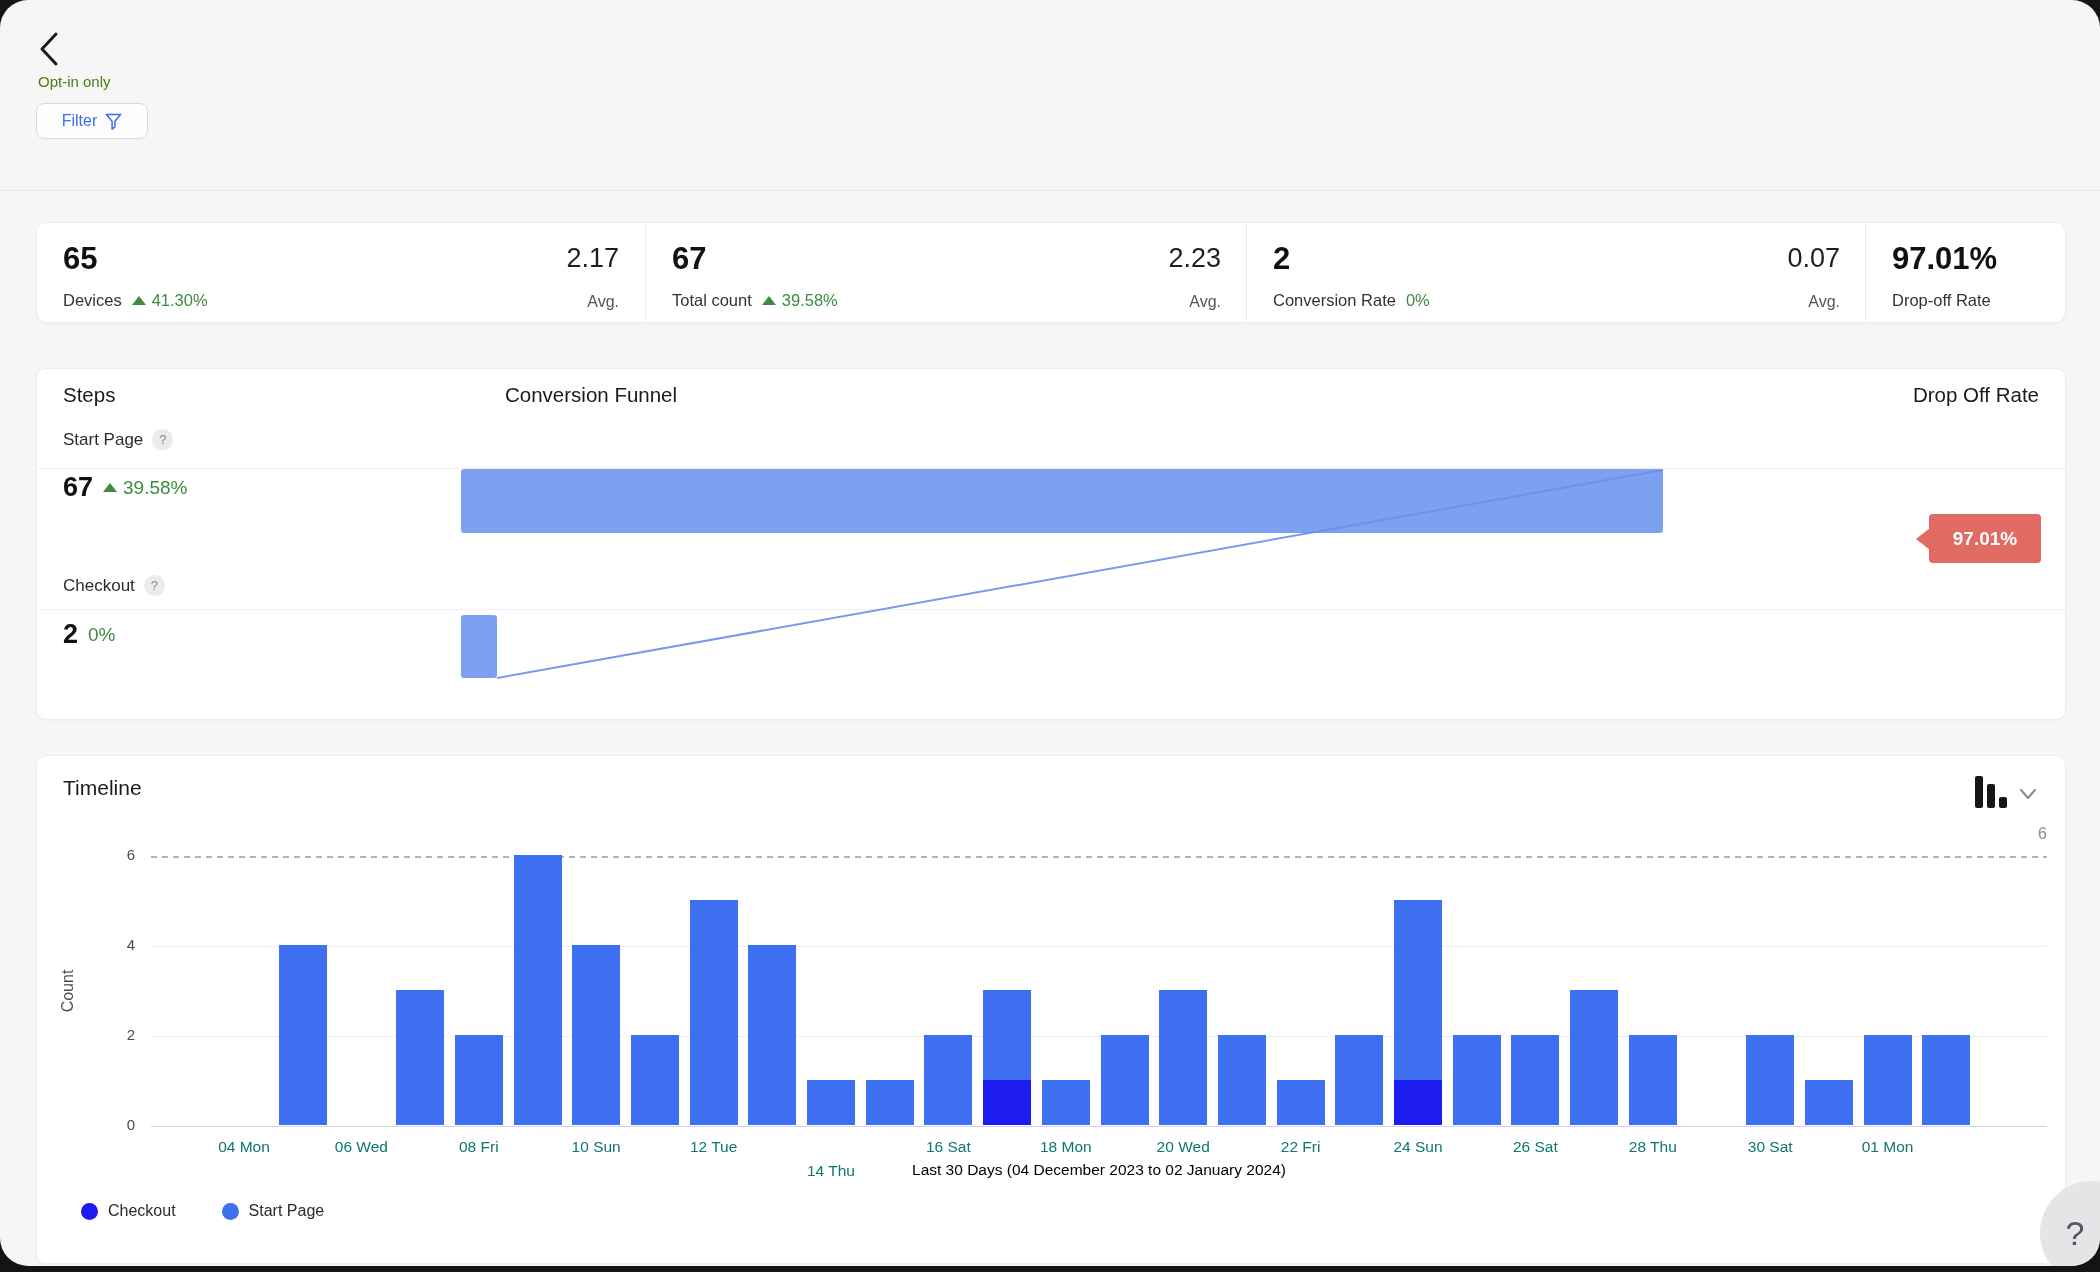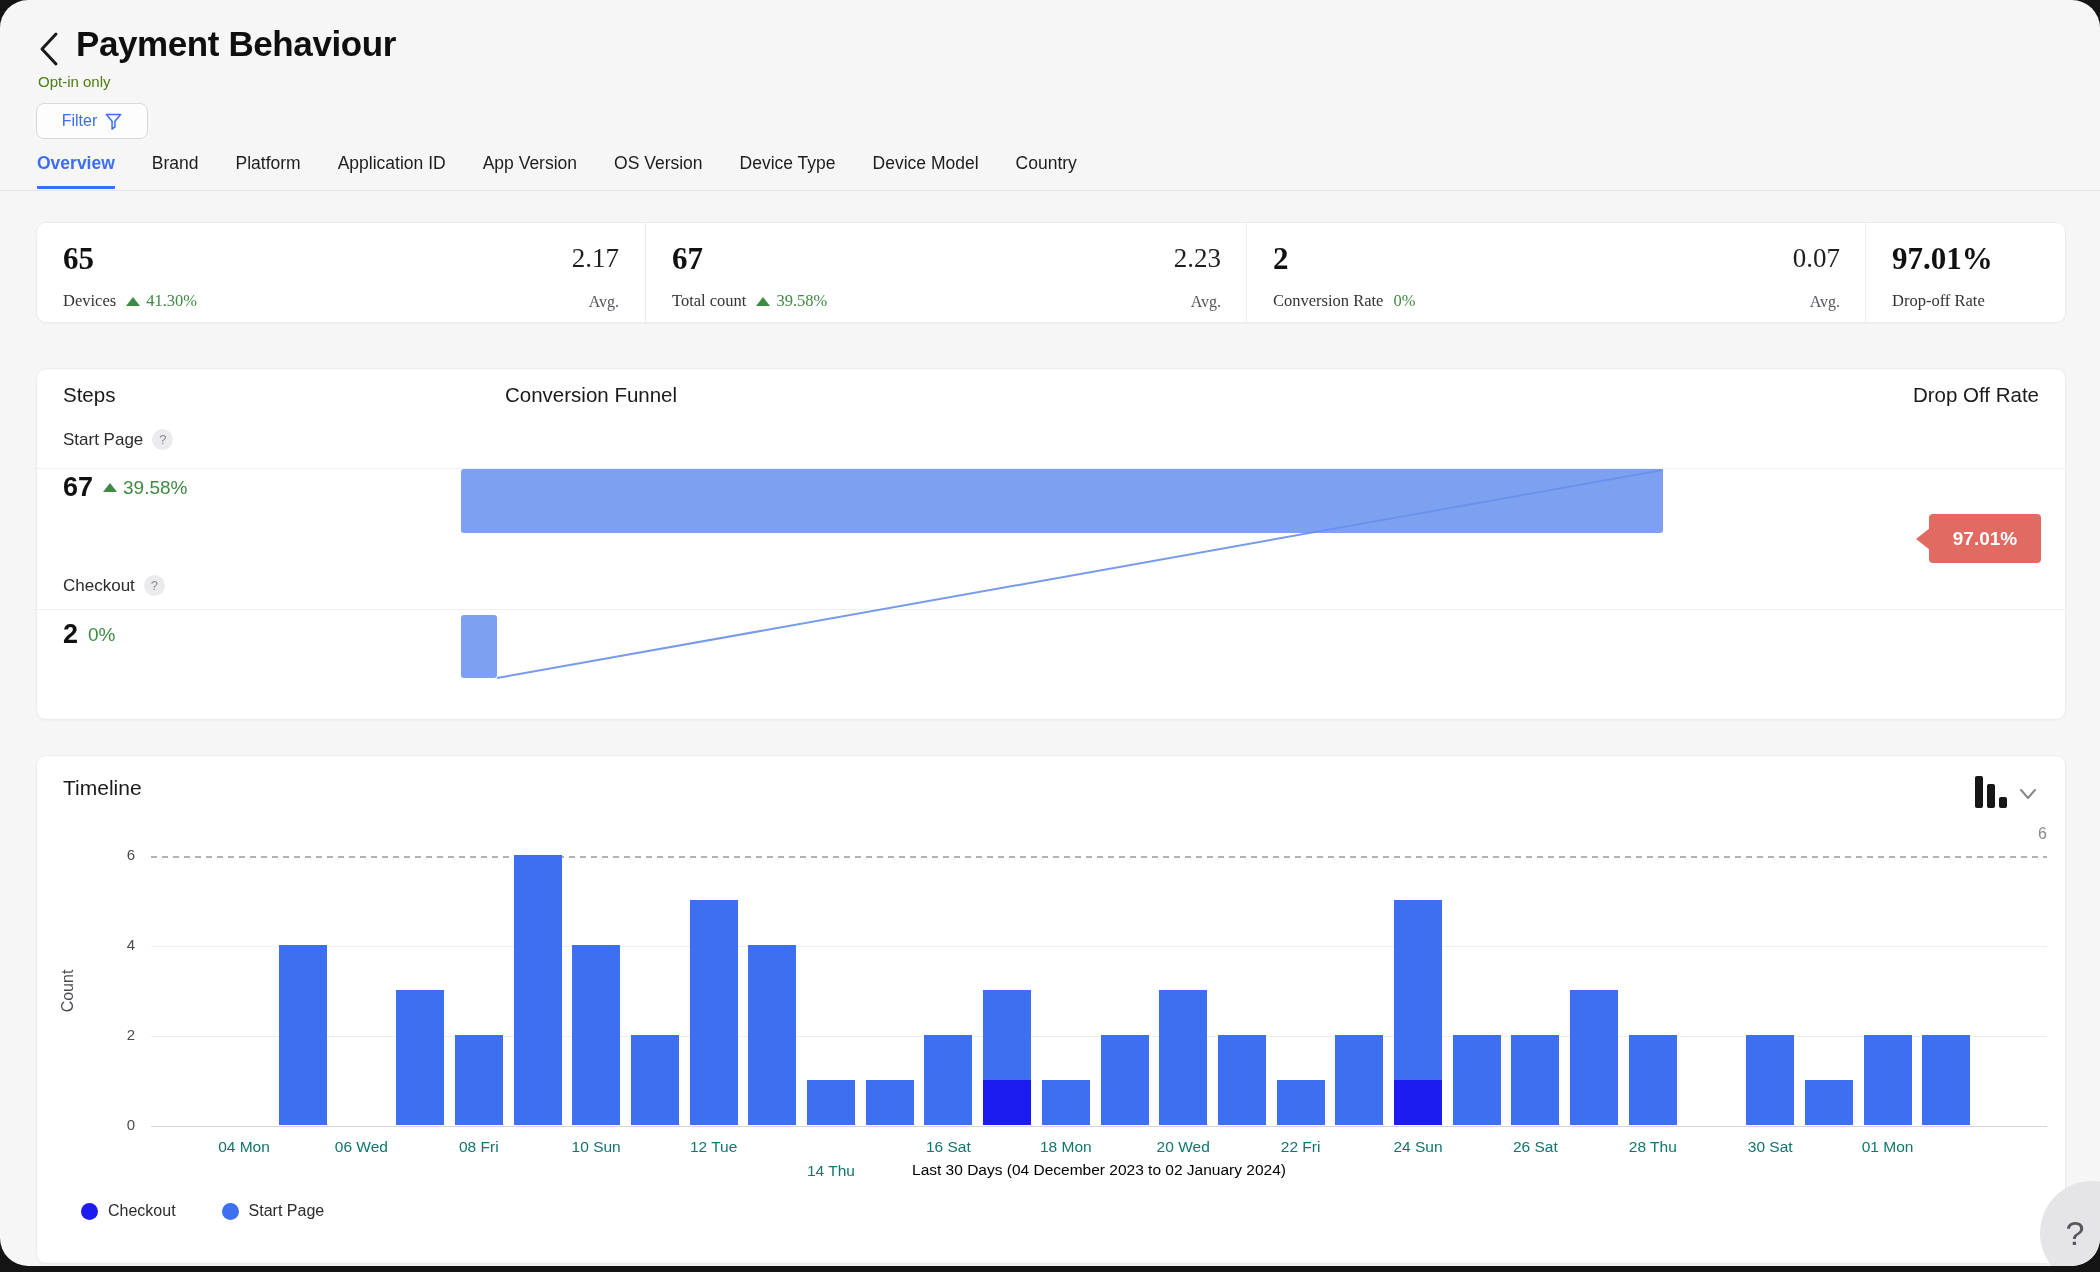--- a/index.html
+++ b/index.html
@@ -13,21 +13,21 @@
   .filter-btn{position:absolute;left:36px;top:103px;width:112px;height:36px;background:#fdfdfe;border:1px solid #d9d9de;border-radius:8px;color:#3b6df5;font-size:16px;display:flex;align-items:center;justify-content:center;gap:8px;cursor:pointer;font-family:inherit;}
 
   
   .tabline{position:absolute;left:0;top:190px;width:2100px;height:1px;background:#e7e7ea;}
   .tabbar{position:absolute;left:37px;top:153px;display:flex;gap:37px;}
   .tab{font-size:17.5px;color:#1d1d1f;padding-bottom:12px;cursor:pointer;border-bottom:3px solid transparent;}
   .tab.active{color:#3b6df5;font-weight:700;border-bottom-color:#3b6df5;border-radius:1px;}
 
   
   .card{position:absolute;background:#fff;border:1px solid #ececee;border-radius:10px;box-shadow:0 1px 2px rgba(0,0,0,0.03);}
-  .stats{left:36px;top:222px;width:2028px;height:99px;font-family:Liberation Serif, serif;}
+  .stats{left:36px;top:222px;width:2028px;height:99px;}
   .stat-cell{position:absolute;top:0;height:99px;}
   .stat-cell + .stat-cell{border-left:1px solid #ececee;}
   .stat-value{position:absolute;left:26px;top:18px;font-size:31px;font-weight:700;color:#111;}
   .stat-label-row{position:absolute;left:26px;top:68px;font-size:16.5px;color:#333;display:flex;align-items:center;gap:10px;white-space:nowrap;}
   .delta{color:#3e8a42;display:flex;align-items:center;}
   .tri{width:0;height:0;border-left:7px solid transparent;border-right:7px solid transparent;border-bottom:9px solid #3e8a42;display:inline-block;margin-right:6px;}
   .stat-avg-value{position:absolute;right:26px;top:20px;font-size:27px;color:#1f1f1f;}
   .stat-avg-label{position:absolute;right:26px;top:70px;font-size:16px;color:#55555a;}
 
   
@@ -72,41 +72,29 @@
 </head>
 <body>
 
 <div class="screen">
 
   <button class="back-btn" aria-label="back">
     <svg width="22" height="36" viewBox="0 0 22 36">
       <polyline points="18,3 4,18 18,33" fill="none" stroke="#1a1a1a" stroke-width="3" stroke-linecap="round" stroke-linejoin="round"></polyline>
     </svg>
   </button>
-  <div class="page-title">Payment Behaviour</div>
   <div class="page-subtitle">Opt-in only</div>
 
   <button class="filter-btn">
     <span>Filter</span>
     <svg width="17" height="17" viewBox="0 0 18 18">
       <path d="M1.5 1.5 h15 l-6 7.2 v6 l-3 2.3 v-8.3 z" fill="none" stroke="#3b6df5" stroke-width="1.6" stroke-linejoin="round"></path>
     </svg>
   </button>
 
-  <div class="tabbar">
-      <span class="tab active">Overview</span>
-      <span class="tab">Brand</span>
-      <span class="tab">Platform</span>
-      <span class="tab">Application ID</span>
-      <span class="tab">App Version</span>
-      <span class="tab">OS Version</span>
-      <span class="tab">Device Type</span>
-      <span class="tab">Device Model</span>
-      <span class="tab">Country</span>
-    </div>
   <div class="tabline"></div>
 
   <div class="card stats">
     <div class="stat-cell" style="left:0;width:608px;">
       <div class="stat-value">65</div>
       <div class="stat-label-row">
         <span>Devices</span>
         <span class="delta">
             <i class="tri"></i>
             <span>41.30%</span>

